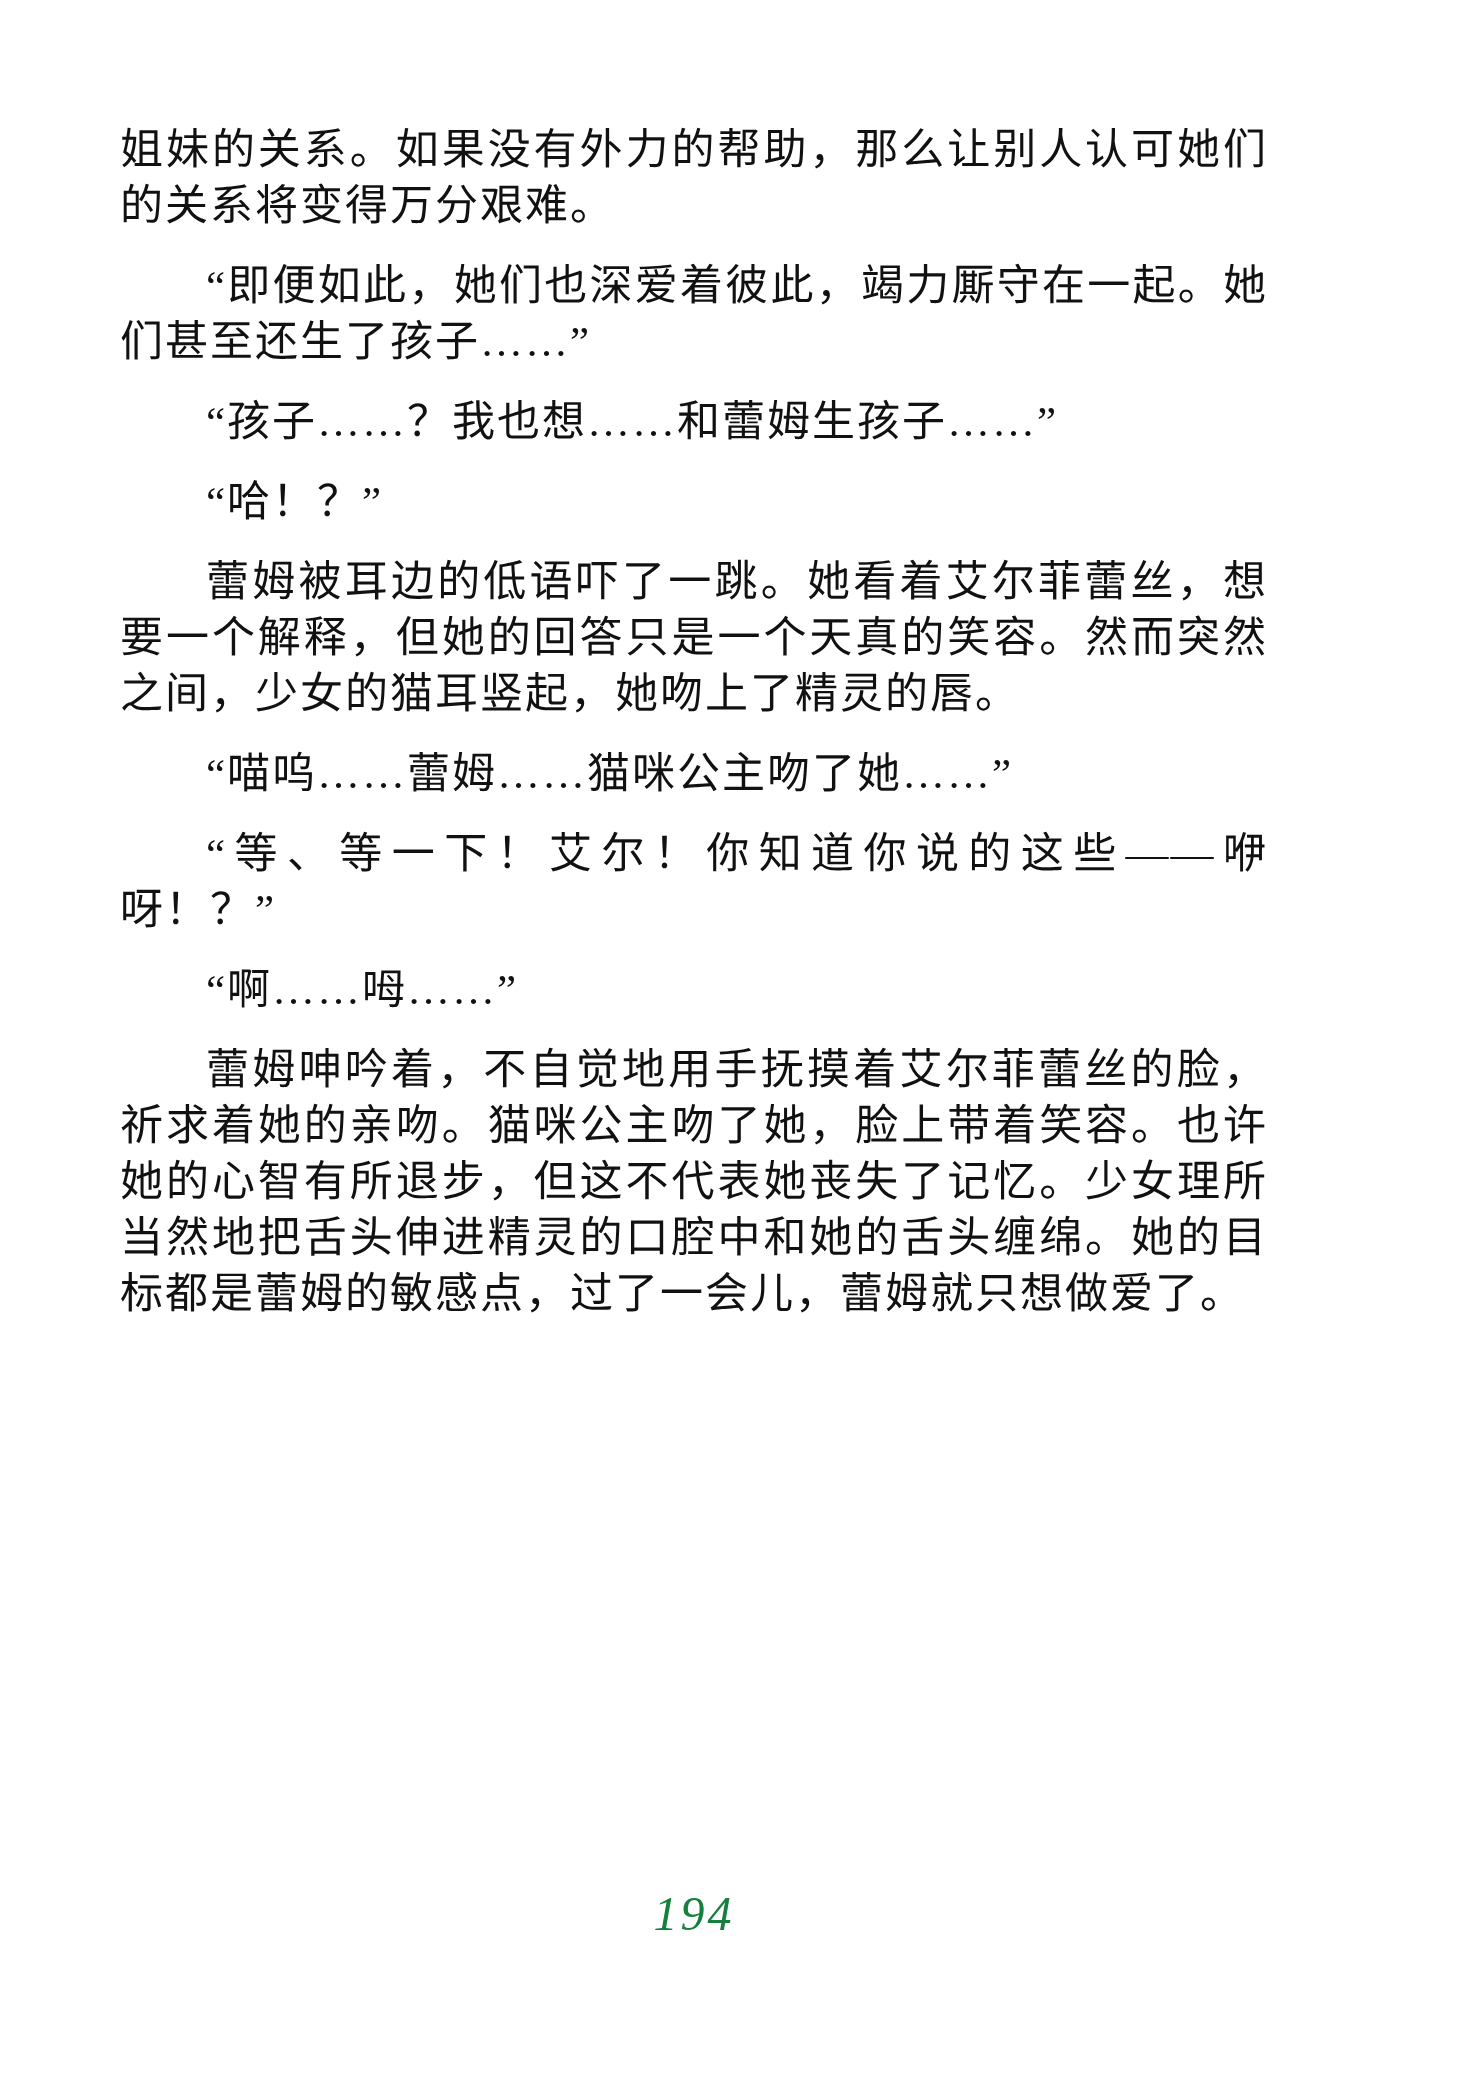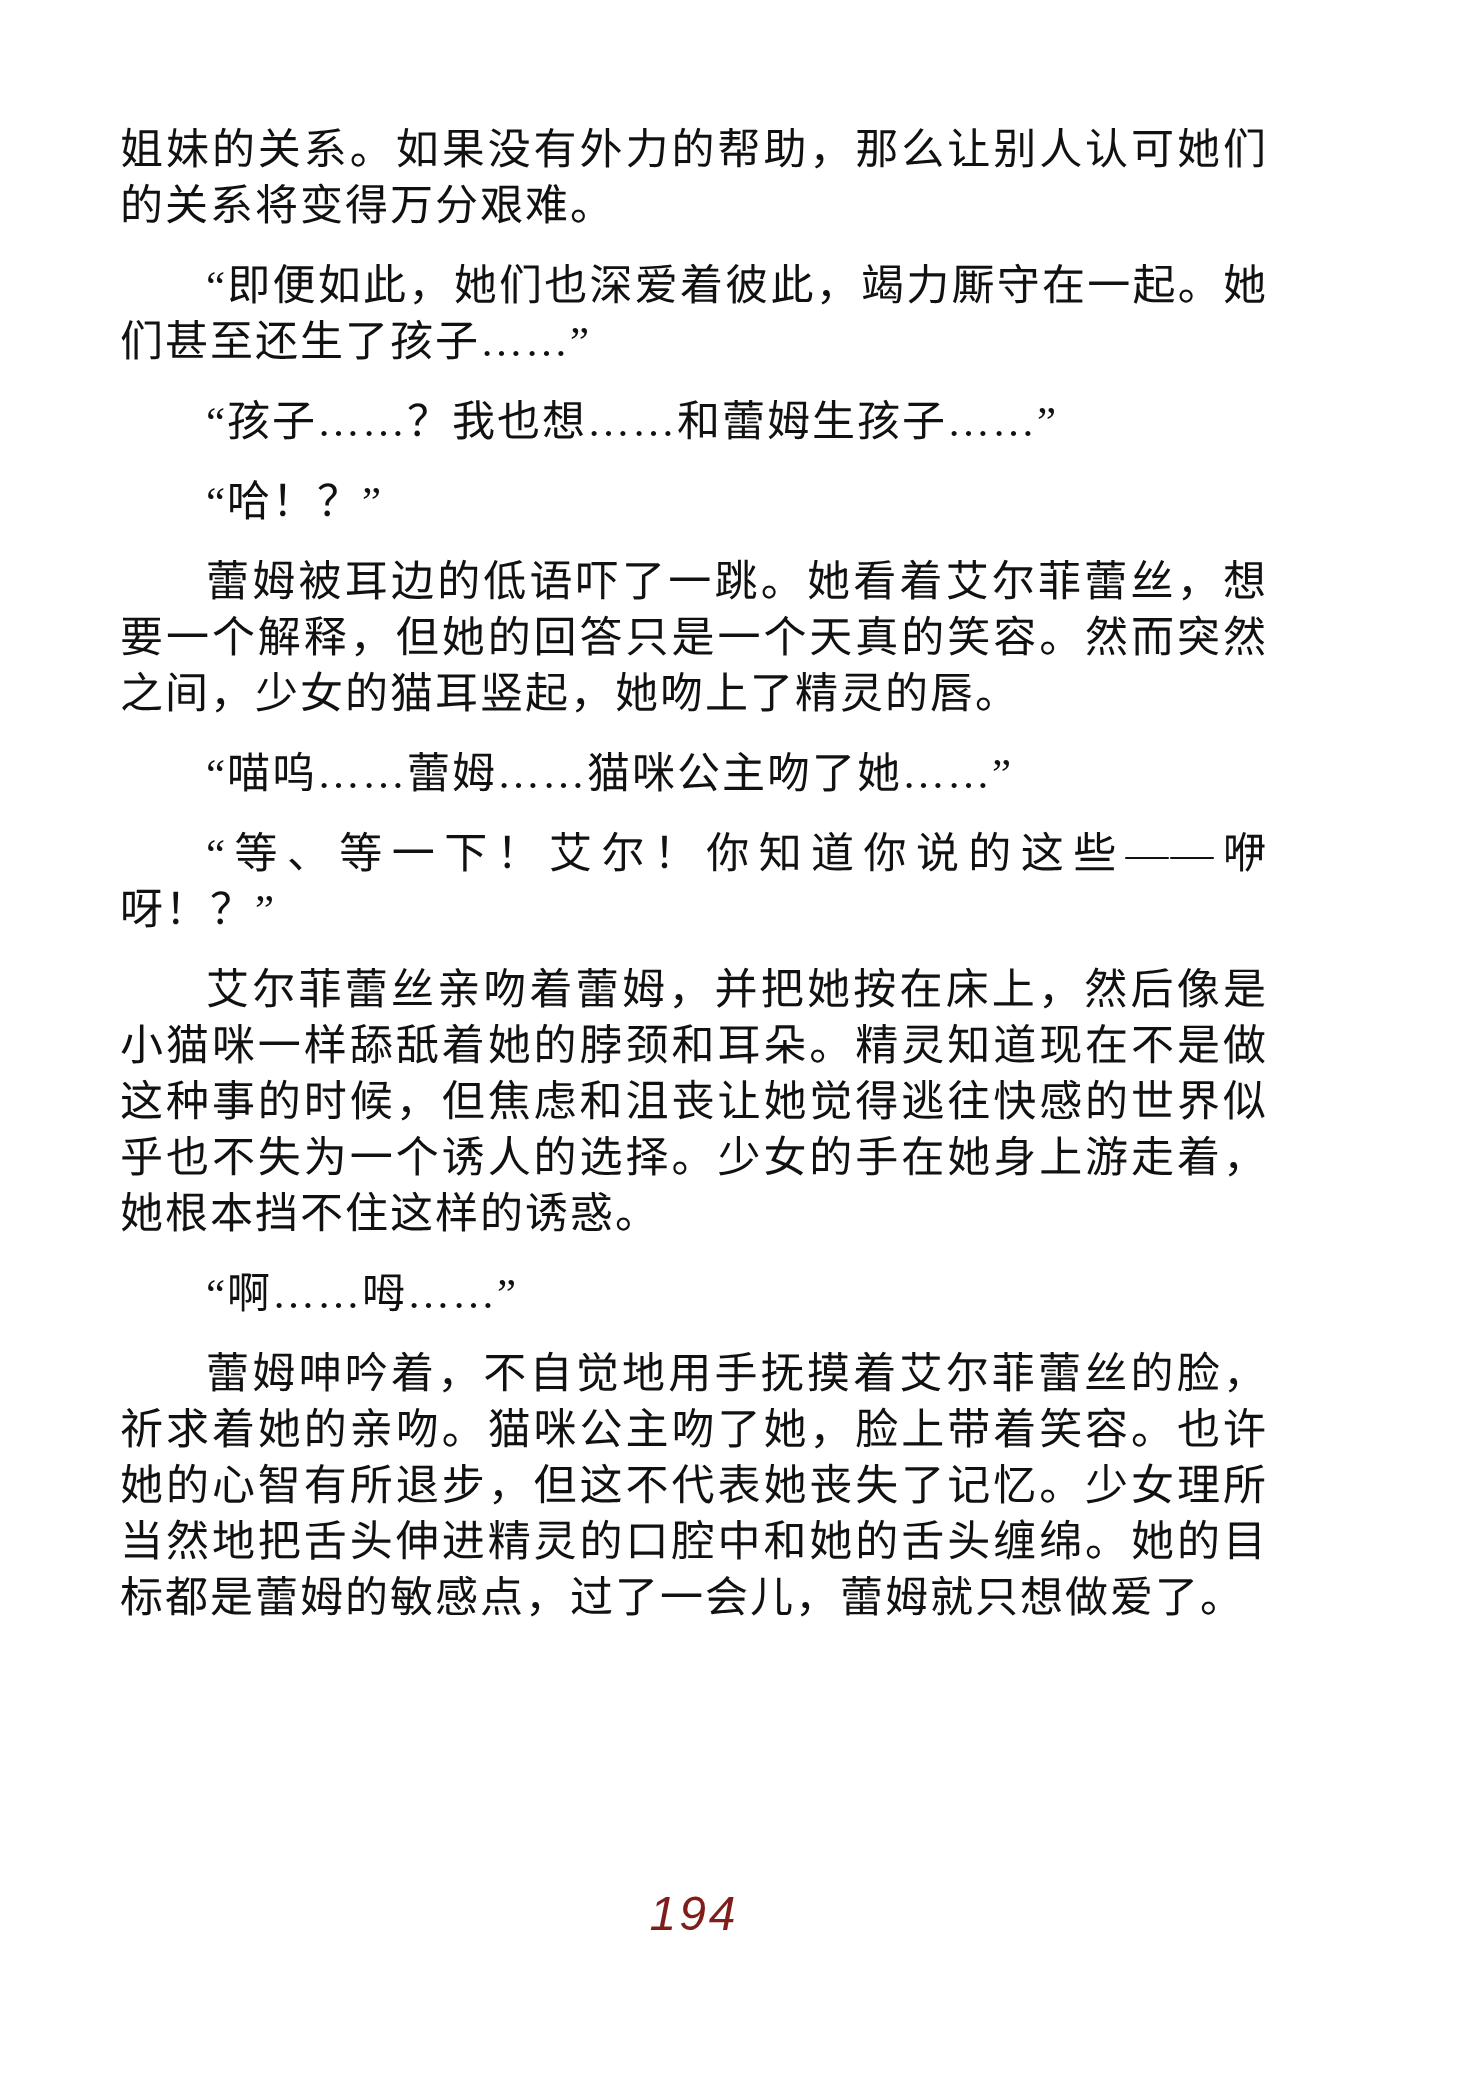--- a/index.html
+++ b/index.html
@@ -39,34 +39,33 @@
   }
   .page-number {
     position: absolute;
     top: 1886px;
     left: 120px;
     width: 1148px;
     text-align: center;
     font-size: 48px;
     font-style: italic;
     letter-spacing: 3px;
-    color: #7f1d1d;
-    font-family: Liberation Sans, sans-serif;
+    color: #15803d;
+    font-family: Liberation Serif, serif;
   }
 </style>
 </head>
 <body>
 
 <div class="page">
   <div class="text-column">
     <p class="no-indent">姐妹的关系。如果没有外力的帮助，那么让别人认可她们的关系将变得万分艰难。</p>
     <p class="indent">“即便如此，她们也深爱着彼此，竭力厮守在一起。她们甚至还生了孩子……”</p>
     <p class="indent">“孩子……？我也想……和蕾姆生孩子……”</p>
     <p class="indent">“哈！？”</p>
     <p class="indent">蕾姆被耳边的低语吓了一跳。她看着艾尔菲蕾丝，想要一个解释，但她的回答只是一个天真的笑容。然而突然之间，少女的猫耳竖起，她吻上了精灵的唇。</p>
     <p class="indent">“喵呜……蕾姆……猫咪公主吻了她……”</p>
     <p class="indent">“等、等一下！艾尔！你知道你说的这些——咿呀！？”</p>
-    <p class="indent">艾尔菲蕾丝亲吻着蕾姆，并把她按在床上，然后像是小猫咪一样舔舐着她的脖颈和耳朵。精灵知道现在不是做这种事的时候，但焦虑和沮丧让她觉得逃往快感的世界似乎也不失为一个诱人的选择。少女的手在她身上游走着，她根本挡不住这样的诱惑。</p>
     <p class="indent">“啊……呣……”</p>
     <p class="indent">蕾姆呻吟着，不自觉地用手抚摸着艾尔菲蕾丝的脸，祈求着她的亲吻。猫咪公主吻了她，脸上带着笑容。也许她的心智有所退步，但这不代表她丧失了记忆。少女理所当然地把舌头伸进精灵的口腔中和她的舌头缠绵。她的目标都是蕾姆的敏感点，过了一会儿，蕾姆就只想做爱了。</p>
   </div>
   <div class="page-number">194</div>
 </div>
 
 </body></html>

